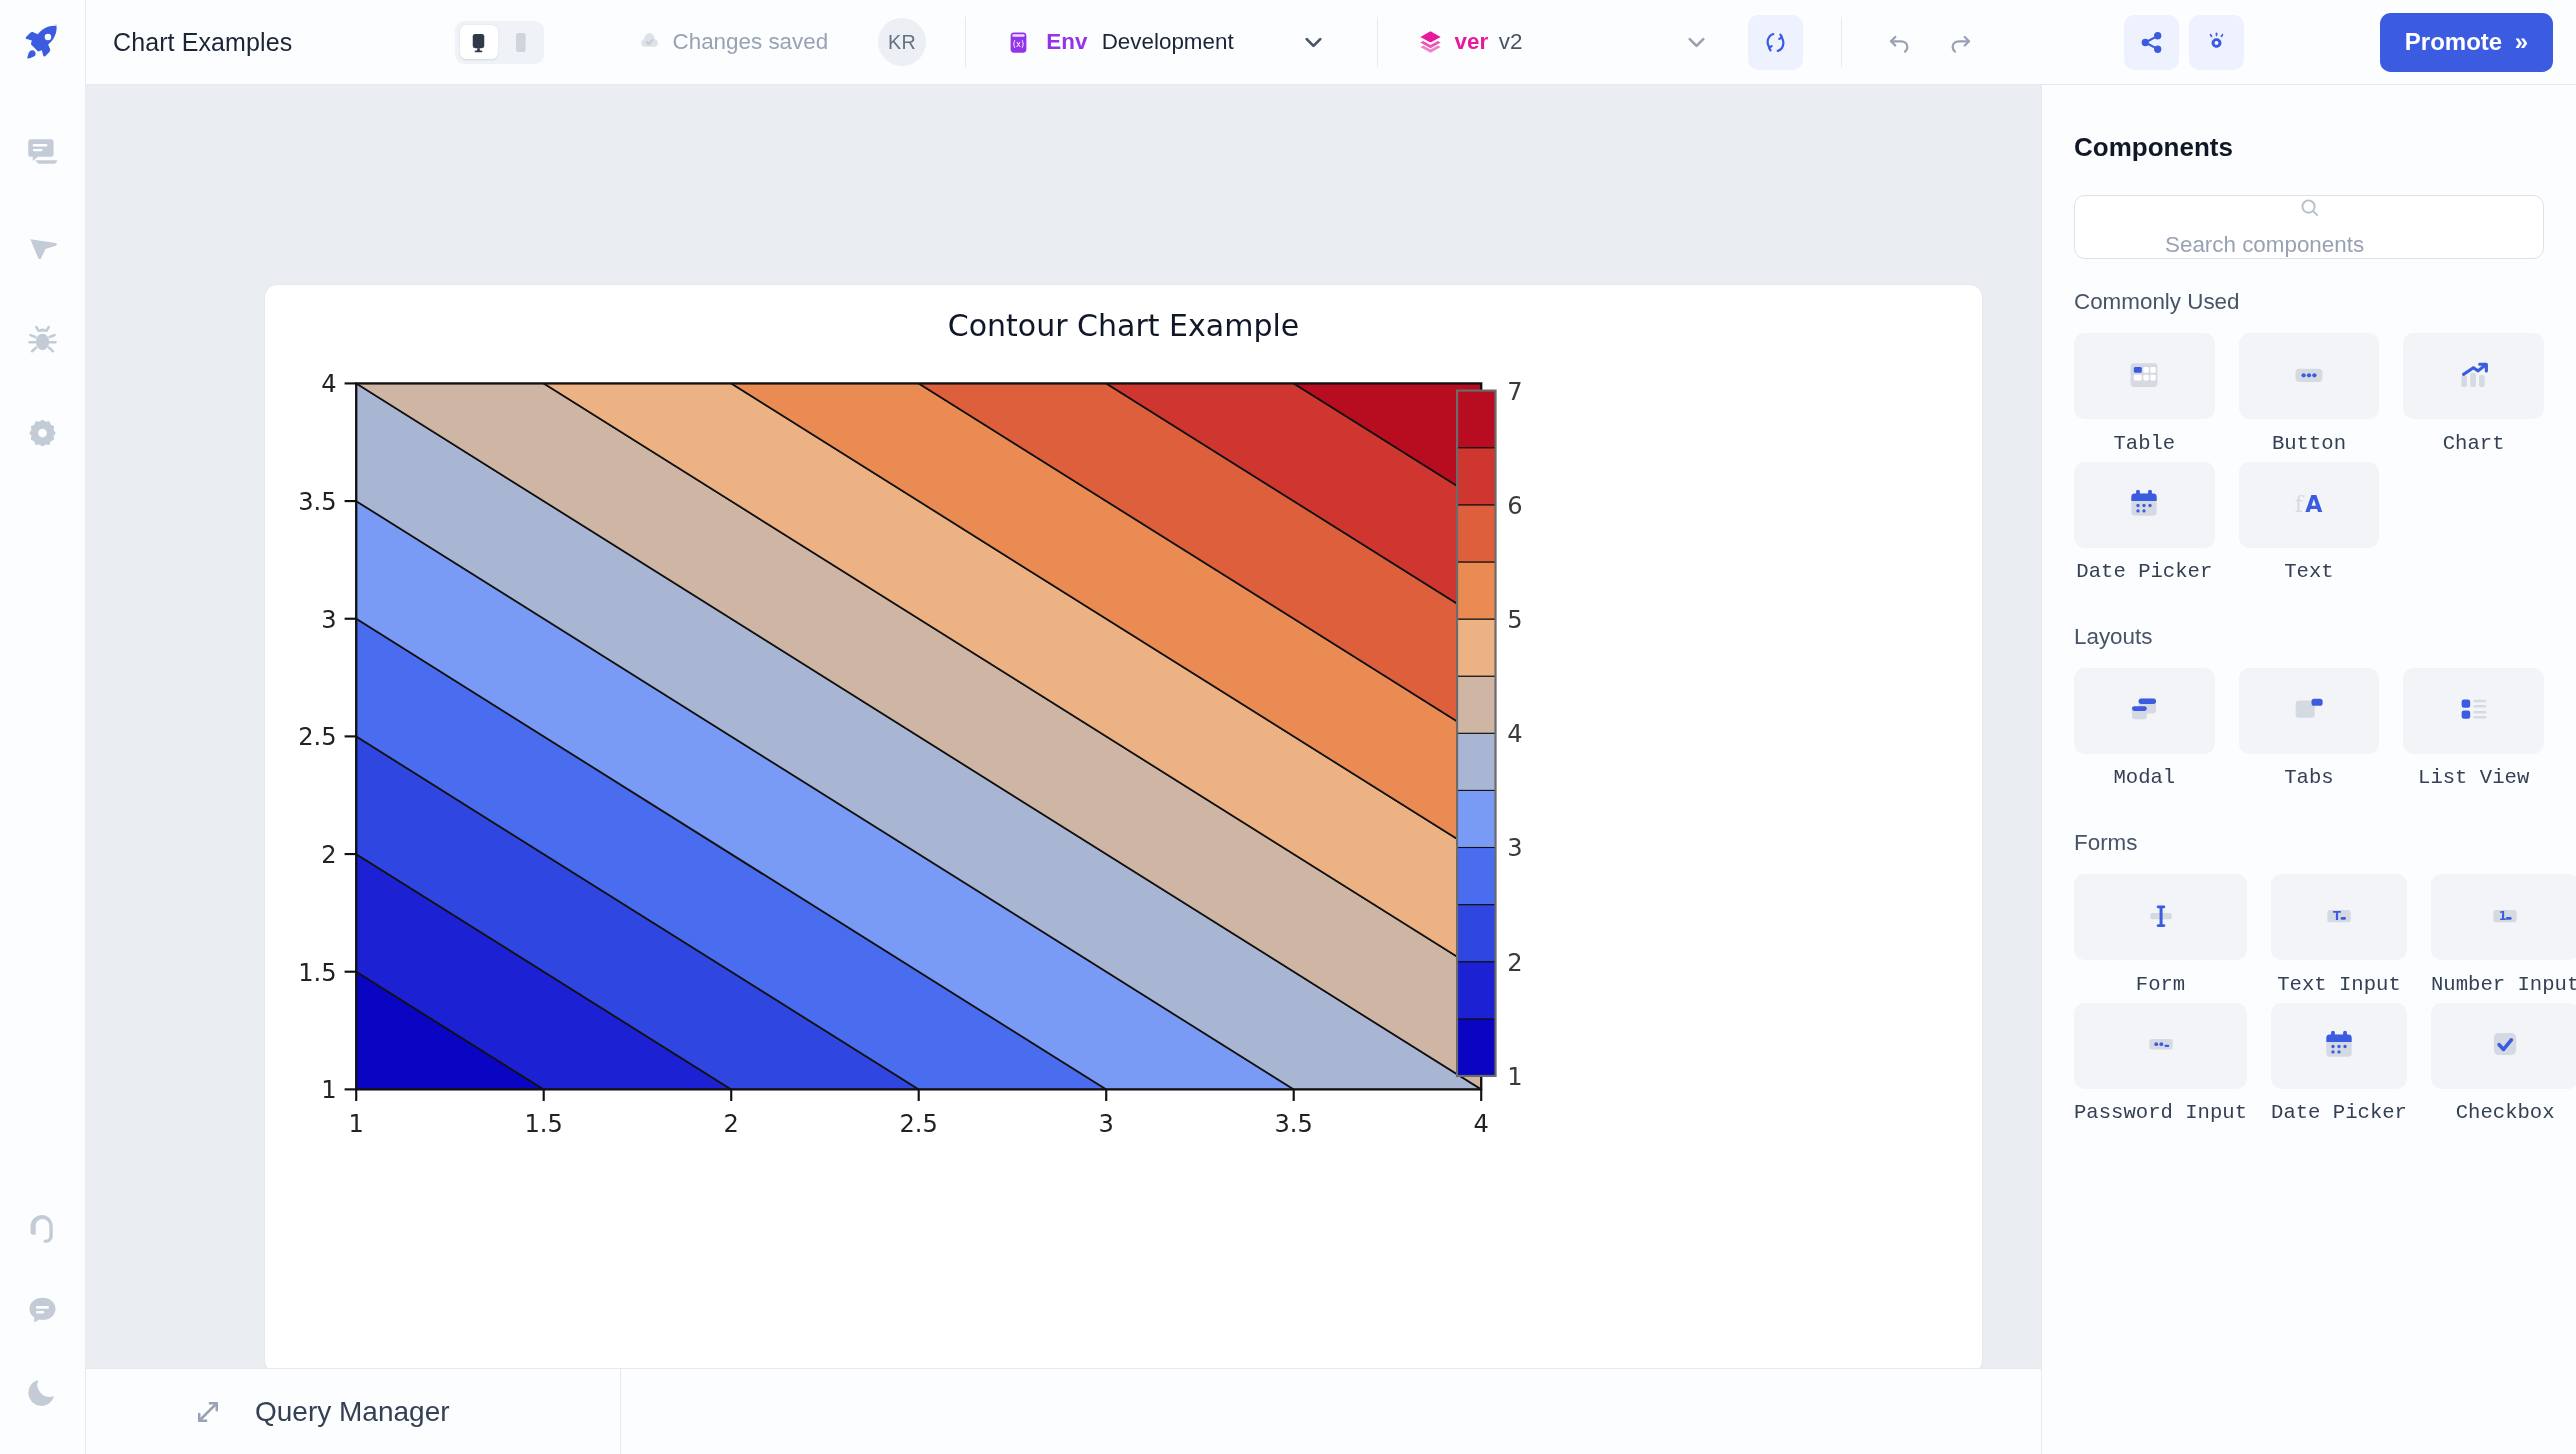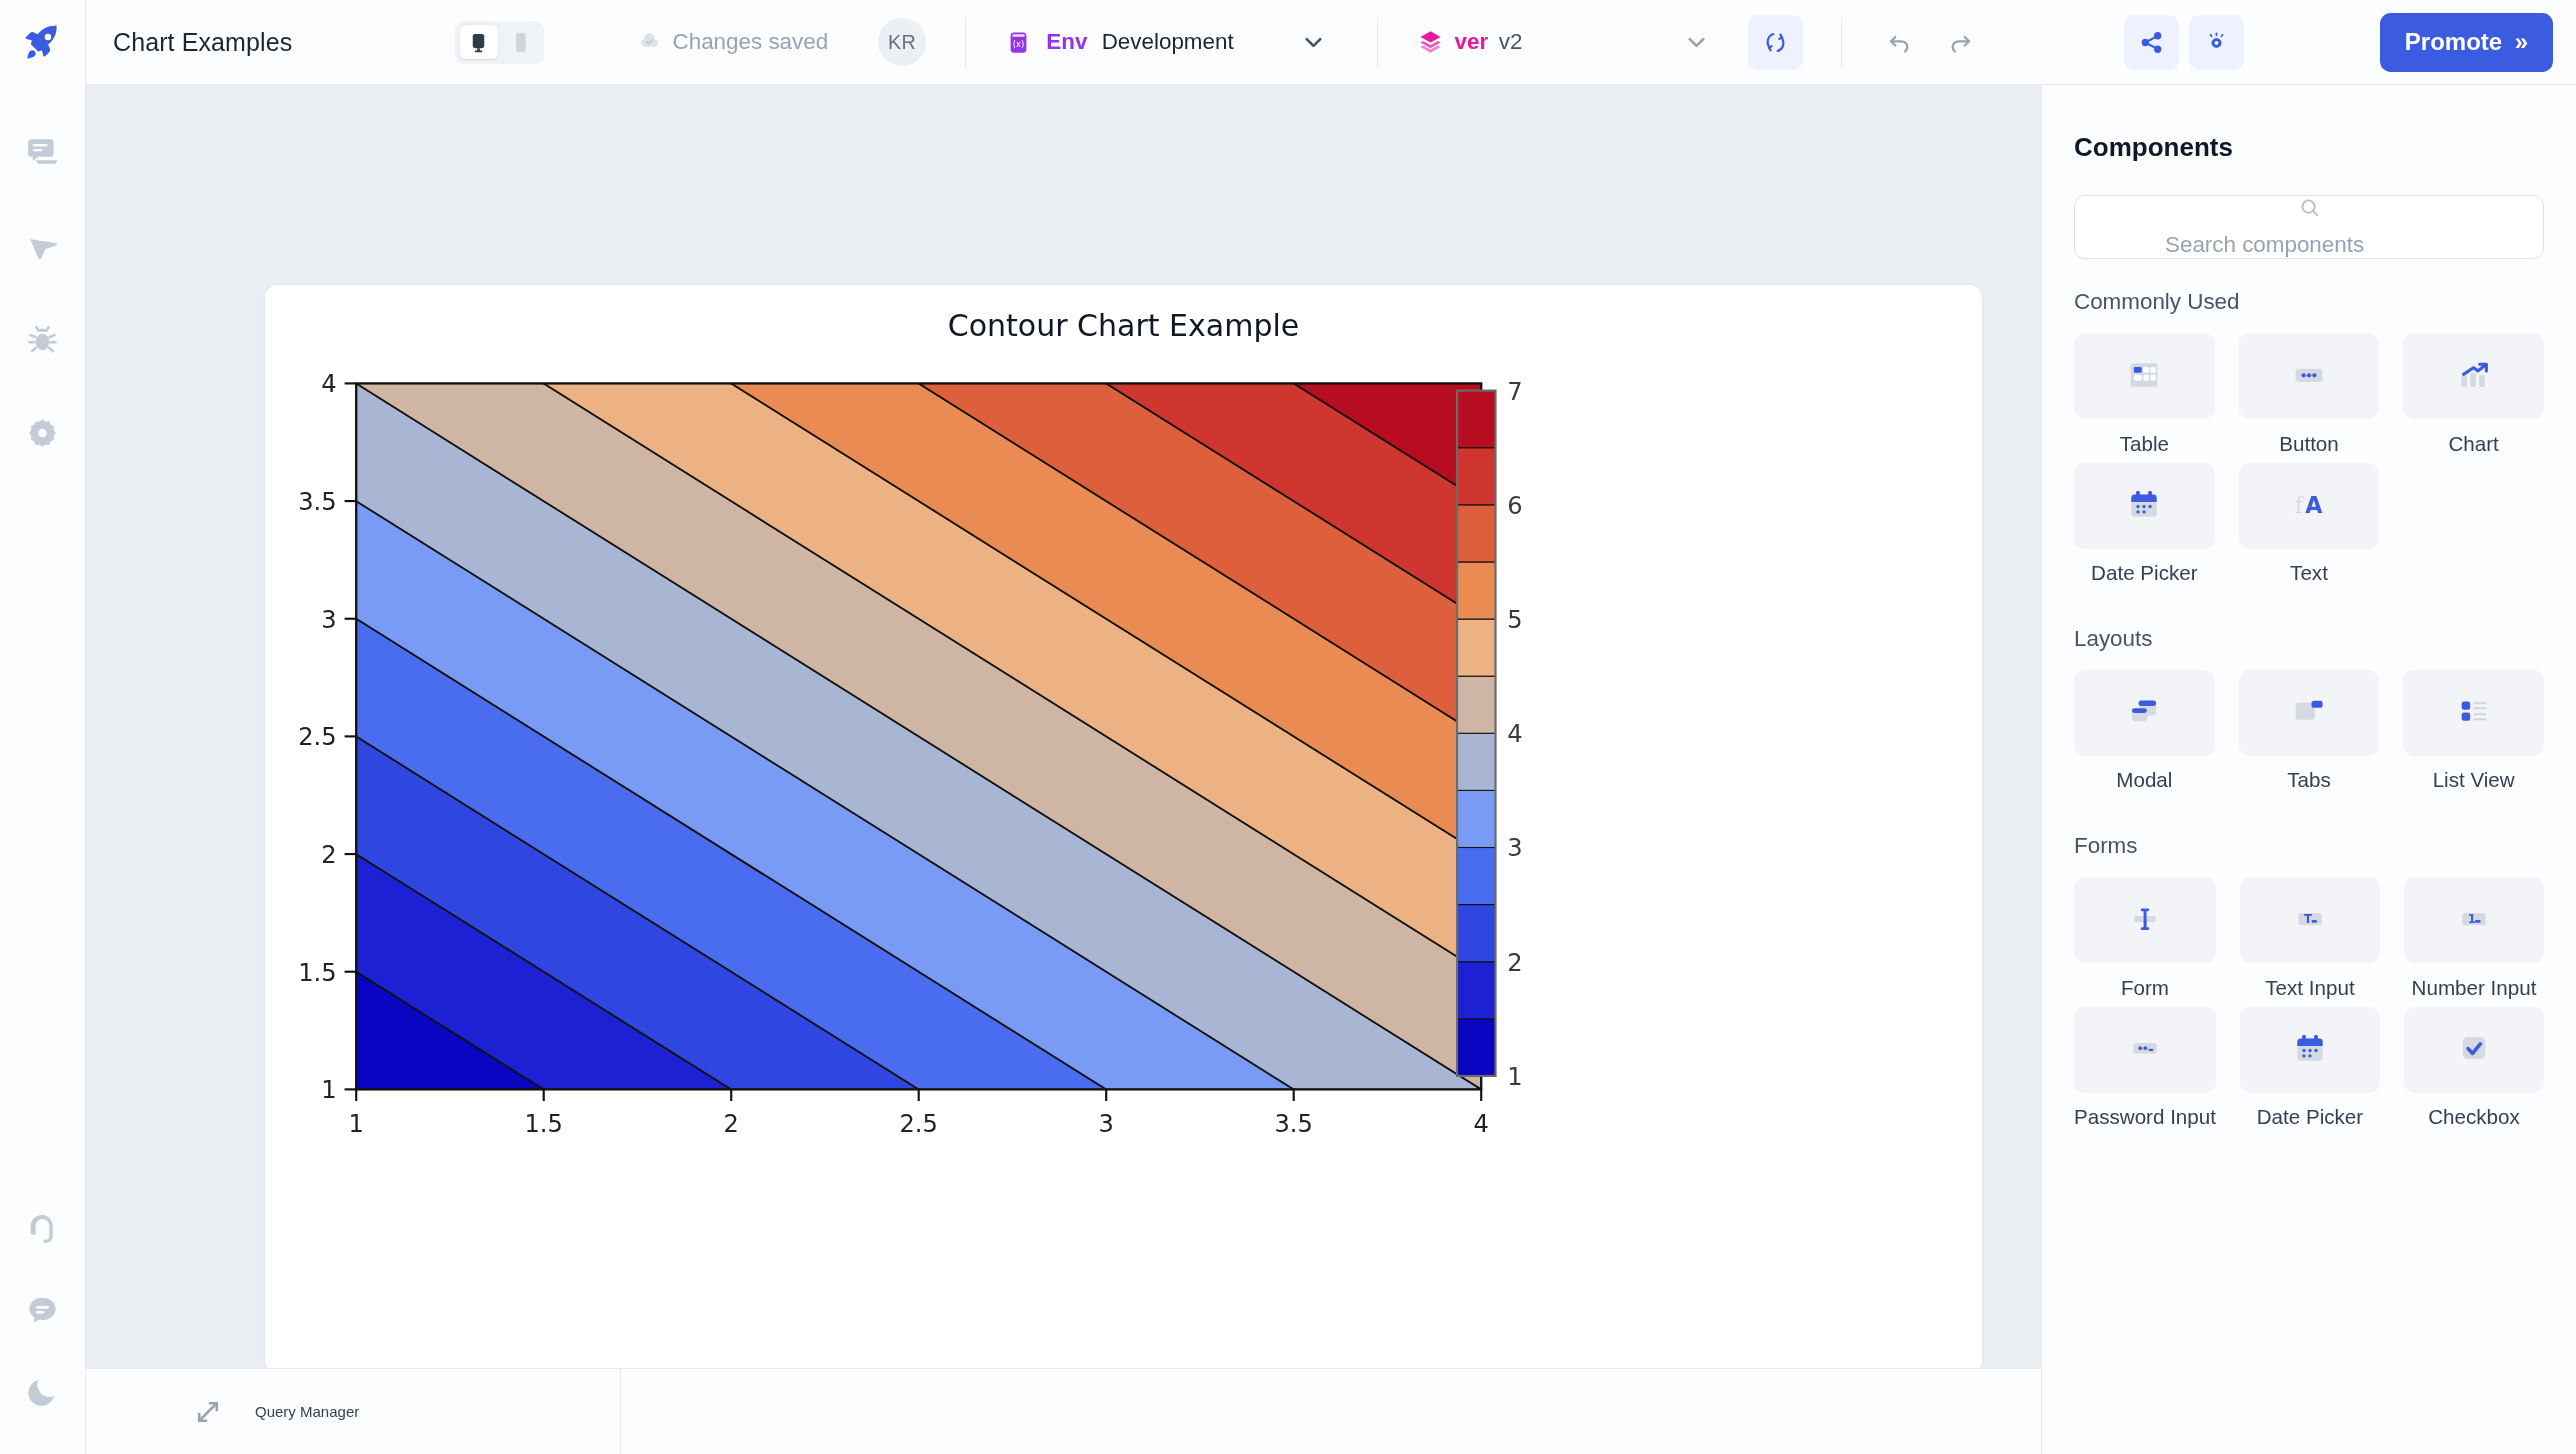--- a/index.html
+++ b/index.html
@@ -89,21 +89,21 @@
 
   
   .bottombar {
     height: 86px; flex: 0 0 86px; background: #fcfdfe; border-top: 0.9px solid #e6eaef;
     display: flex; align-items: center;
   }
   .qm {
     width: 535px; height: 86px; display: flex; align-items: center; gap: 32px;
     padding-left: 107px; border-right: 0.9px solid #e6eaef;
   }
-  .qm-label { font-size: 15px; color: #344054; }
+  .qm-label { font-size: 28px; color: #344054; }
 
   
   .rpanel {
     width: 535px; flex: 0 0 535px; background: #fcfdfe; border-left: 0.9px solid #e6eaef;
     padding: 0 32px; overflow: hidden;
   }
   .rp-title { font-size: 26px; color: #101828; font-weight: bold; margin-top: 47px; }
   .search {
     margin-top: 32px; height: 64px; border: 0.9px solid #dde2e9; border-radius: 10.7px;
     display: flex; align-items: center; gap: 12.5px; padding: 0 18px; background: #fff; flex-direction: column;
@@ -113,21 +113,21 @@
     background: transparent; font-family: "Liberation Sans", sans-serif;
   }
   .search input::placeholder { color: #98a2b3; }
   .sec-title { margin-top: 30px; font-size: 22.4px; color: #475467; }
   .grid { display: grid; grid-template-columns: repeat(3, 1fr); column-gap: 24px; row-gap: 7.2px; margin-top: 18px; }
   .cell { display: flex; flex-direction: column; align-items: center; }
   .tile {
     width: 100%; height: 86px; background: #f2f4f7; border-radius: 10.7px;
     display: flex; align-items: center; justify-content: center;
   }
-  .cell-label { margin-top: 12.5px; font-size: 20.6px; color: #344054; text-align: center; white-space: nowrap; }
+  .cell-label { margin-top: 12.5px; font-size: 20.6px; color: #344054; text-align: center; white-space: nowrap; font-family: Liberation Mono, monospace; }
   .cell-gap { height: 10.7px; }
 </style>
 </head>
 <body>
 
 <div id="app">
 
   <div class="topbar">
 
     <div class="logo-cell">

